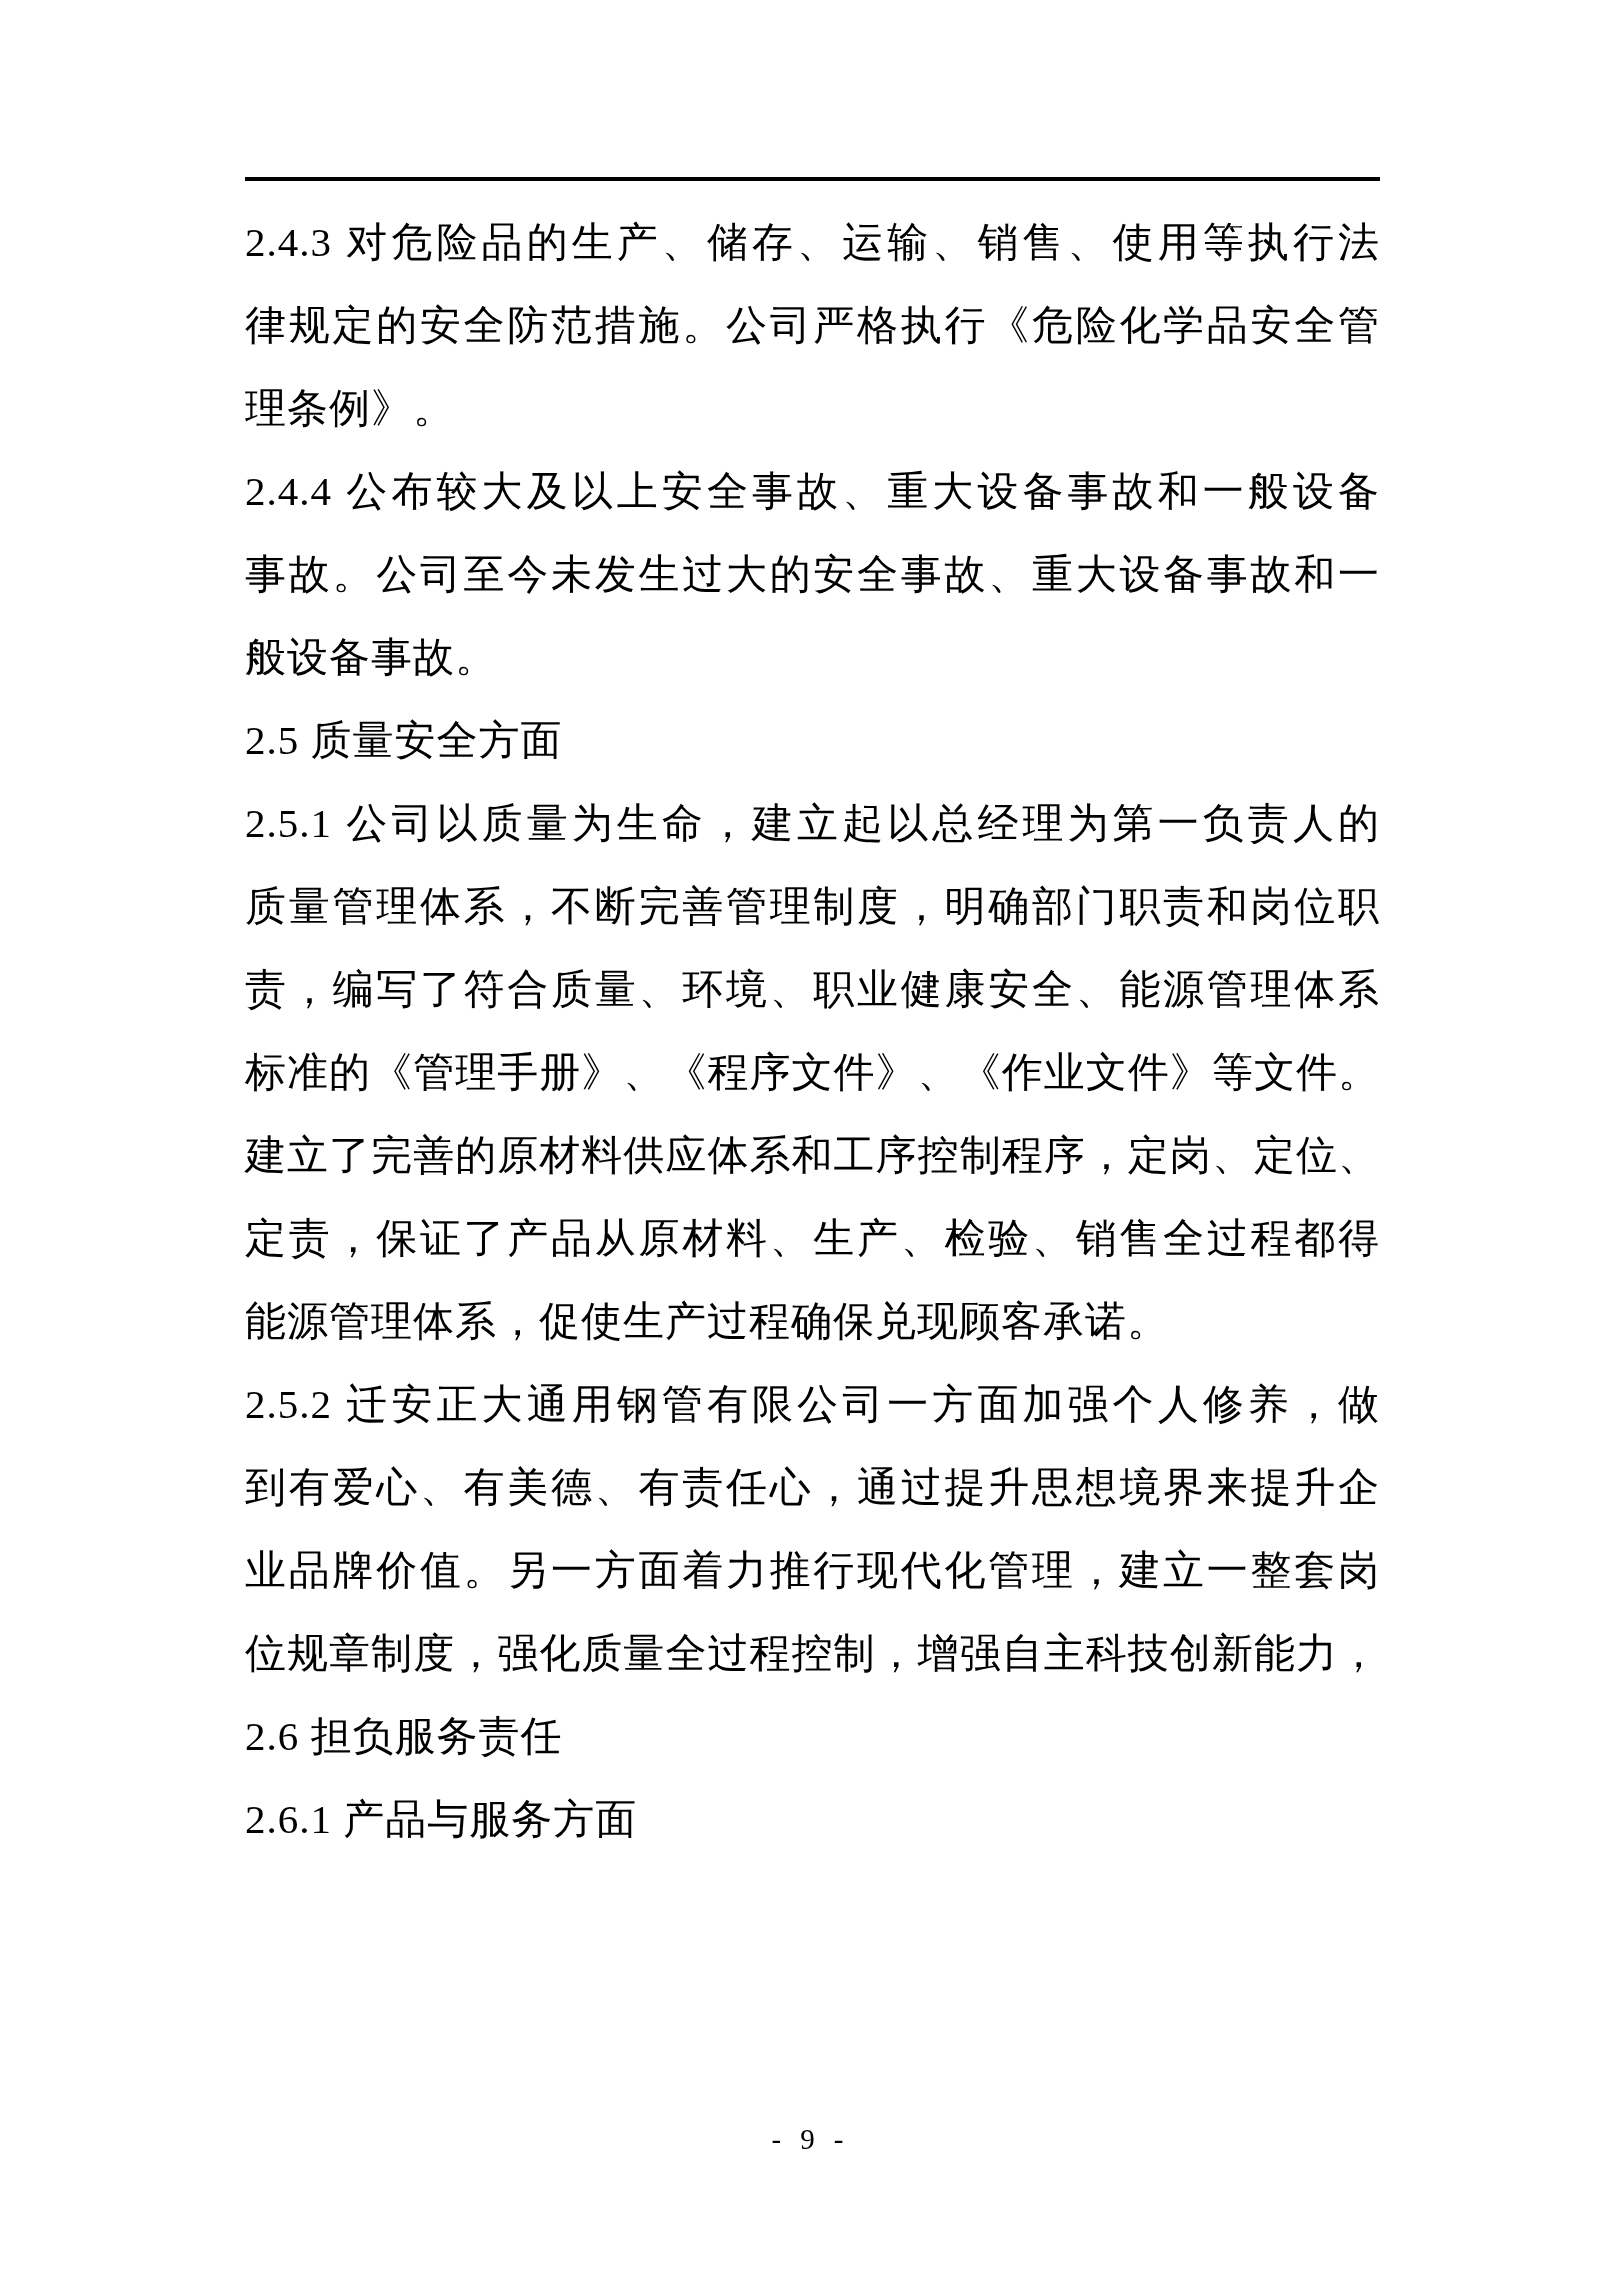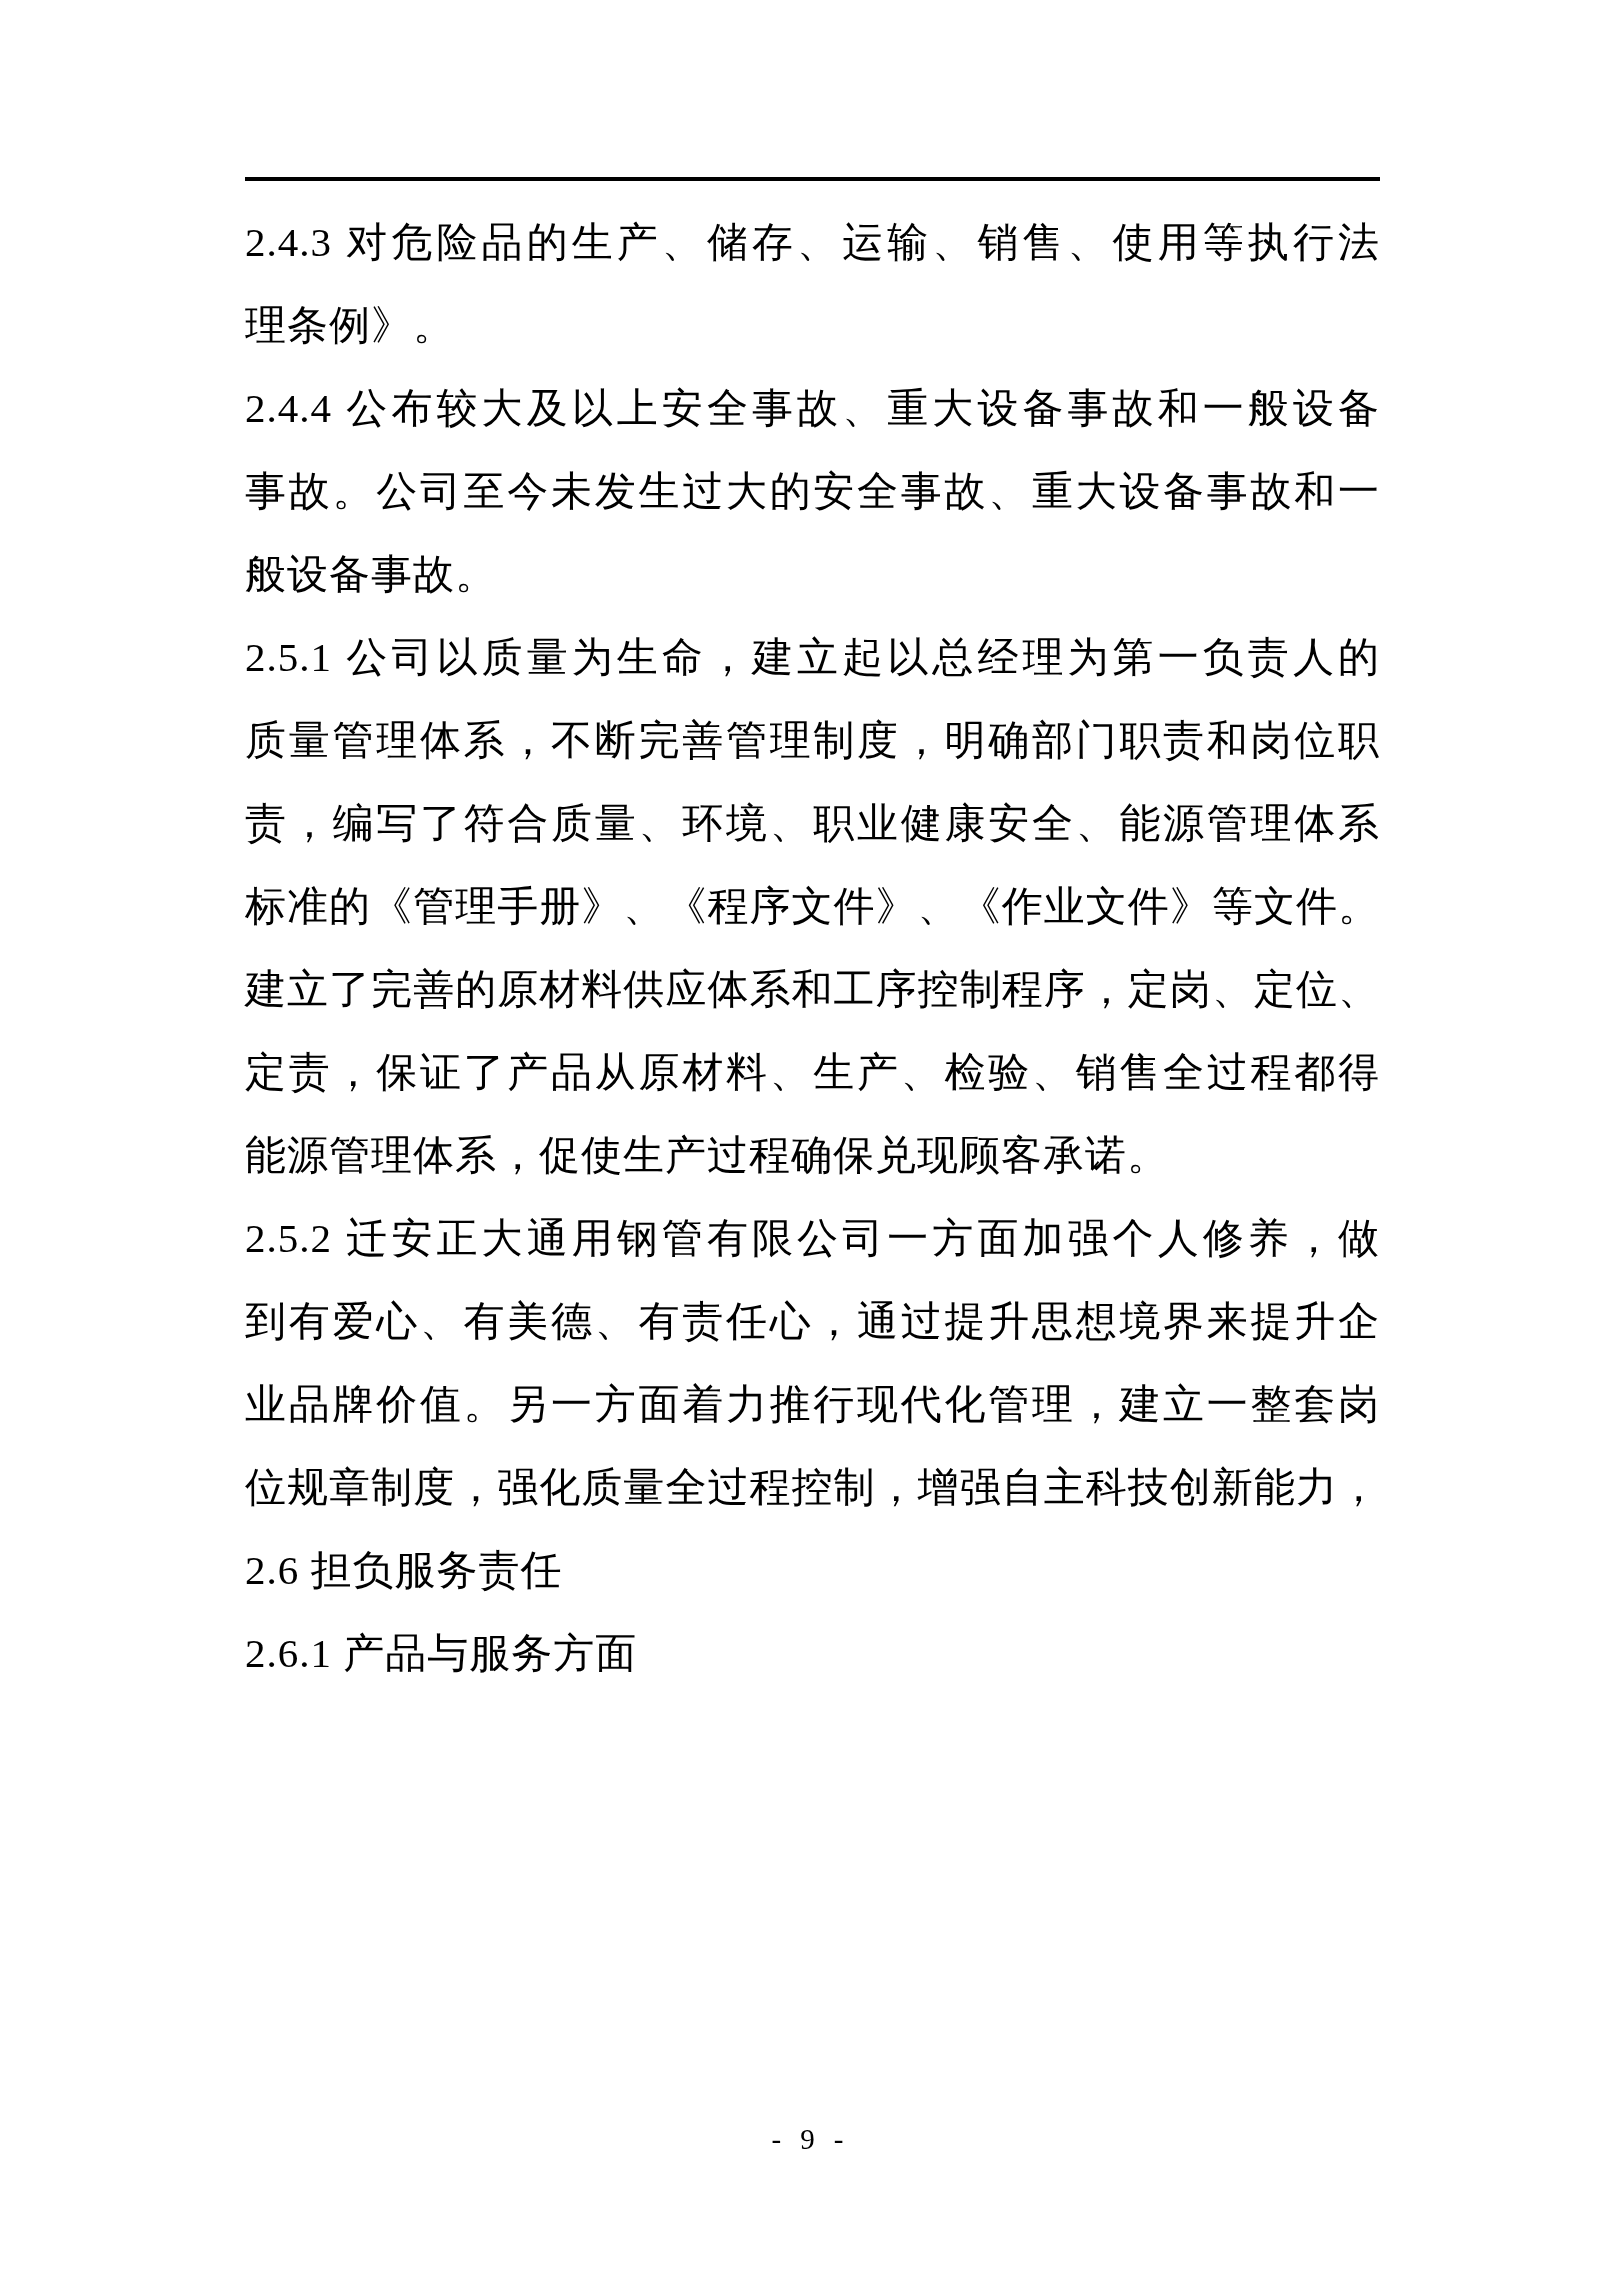--- a/index.html
+++ b/index.html
@@ -64,26 +64,30 @@
   }
 </style>
 </head>
 <body>
 
 <div class="page" style="background: rgb(255, 255, 255); color: rgb(0, 0, 0);">
   <div class="header-rule" style="background: rgb(0, 0, 0);"></div>
   <div class="content">
       <div class="paragraph">
         <div class="line fill">2.4.3 对危险品的生产、储存、运输、销售、使用等执行法</div>
+        <div class="line fill">律规定的安全防范措施。公司严格执行《危险化学品安全管</div>
         <div class="line">理条例》。</div>
       </div>
       <div class="paragraph">
         <div class="line fill">2.4.4 公布较大及以上安全事故、重大设备事故和一般设备</div>
         <div class="line fill">事故。公司至今未发生过大的安全事故、重大设备事故和一</div>
         <div class="line">般设备事故。</div>
+      </div>
+      <div class="paragraph">
+        <div class="line">2.5 质量安全方面</div>
       </div>
       <div class="paragraph">
         <div class="line fill">2.5.1 公司以质量为生命，建立起以总经理为第一负责人的</div>
         <div class="line fill">质量管理体系，不断完善管理制度，明确部门职责和岗位职</div>
         <div class="line fill">责，编写了符合质量、环境、职业健康安全、能源管理体系</div>
         <div class="line fill">标准的《管理手册》、《程序文件》、《作业文件》等文件。</div>
         <div class="line fill">建立了完善的原材料供应体系和工序控制程序，定岗、定位、</div>
         <div class="line fill">定责，保证了产品从原材料、生产、检验、销售全过程都得</div>
         <div class="line">能源管理体系，促使生产过程确保兑现顾客承诺。</div>
       </div>

